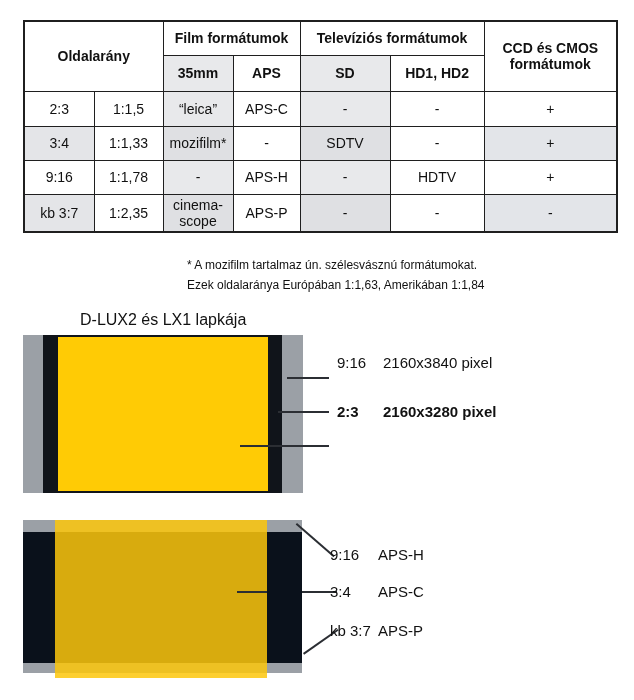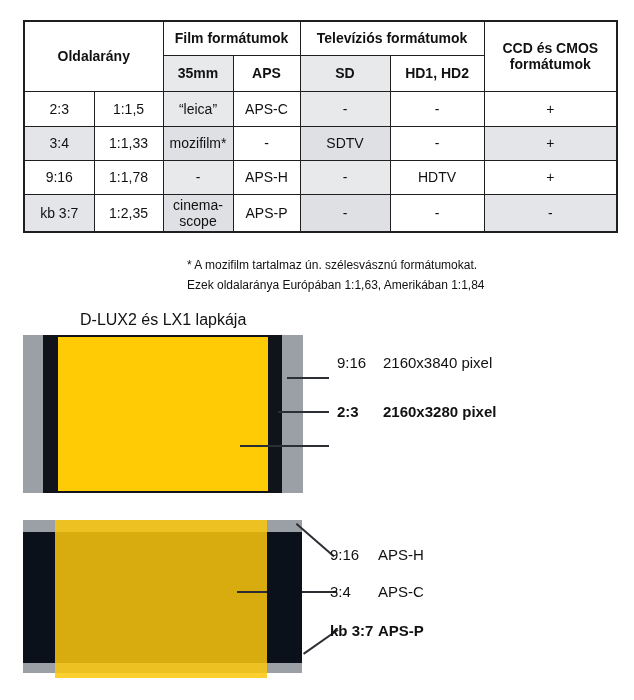--- a/index.html
+++ b/index.html
@@ -146,18 +146,18 @@
     <div class="lead lead-rot" style="left:274px;top:3px;width:50px;transform:rotate(41deg);"></div>
     <div class="lead" style="left:214px;top:71px;width:30px;"></div>
     <div class="lead" style="left:279px;top:71px;width:35px;"></div>
     <div class="lead lead-rot" style="left:280px;top:133px;width:42px;transform:rotate(-35deg);"></div>
     <div class="dlabel" style="top:26px;">
       <span class="ratio">9:16</span><span>APS-H</span>
     </div>
     <div class="dlabel" style="top:63px;">
       <span class="ratio">3:4</span><span>APS-C</span>
     </div>
-    <div class="dlabel" style="top:102px;font-weight:bold;">
+    <div class="dlabel" style="top:102px;">
       <span class="ratio">kb 3:7</span><span>APS-P</span>
     </div>
   </div>
 
 </div>
 
 </body></html>

